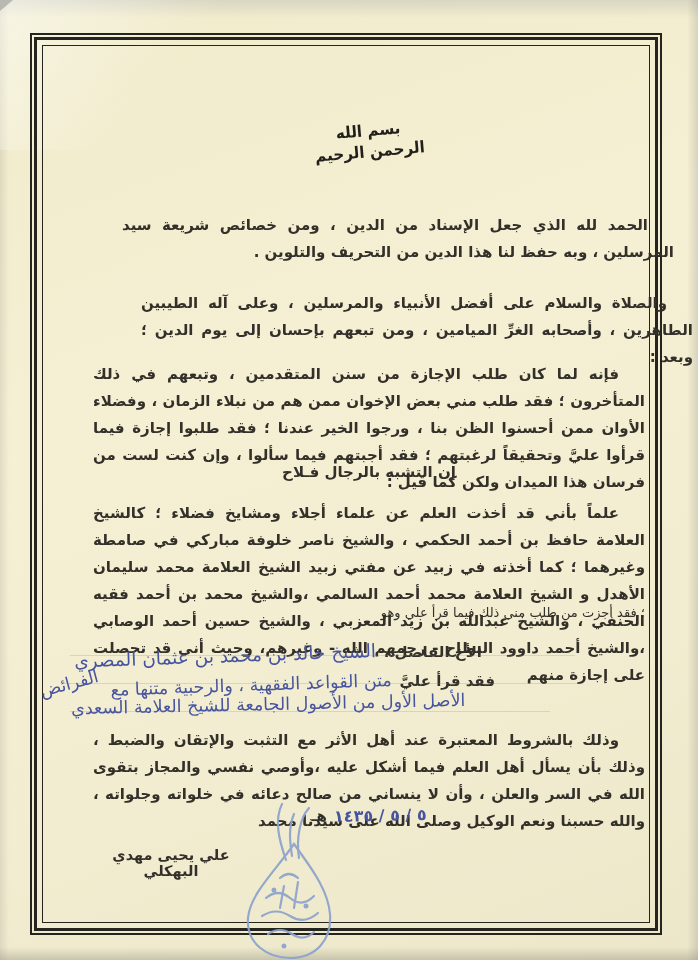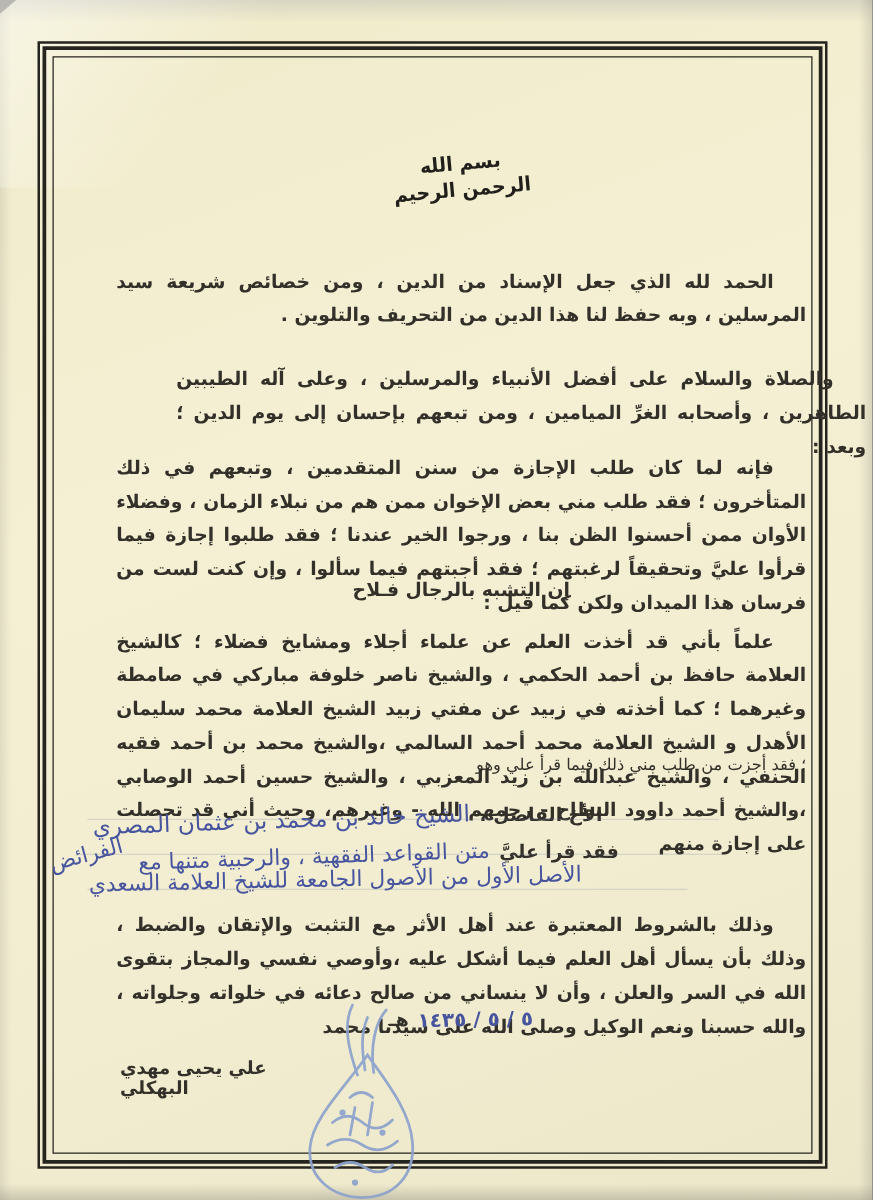--- a/index.html
+++ b/index.html
@@ -26,21 +26,21 @@
   .frame-mid{position:absolute;inset:2px;border:3px solid #26241e;}
   .frame-inner{position:absolute;inset:5px;border:1px solid #26241e;}
   
   .blk{position:absolute;left:93px;width:552px;direction:rtl;}
   .print{font-weight:bold;color:#33302a;font-size:15px;line-height:27px;
     text-align:justify;}
   .print p{margin:0;text-indent:26px;}
   .bismillah{position:absolute;top:120px;left:308px;width:122px;text-align:center;
     font-size:16px;line-height:21px;font-weight:bold;color:#211f1b;
     transform:rotate(-5deg) scaleX(.95);}
-  .p-hamdala{top:212px;}
+  .p-hamdala{top:212px;margin-left:29px;}
   .p-salat{top:290px;margin-left:48px;}
   .p-preamble{top:361px;}
   .verse{top:463px;display:flex;justify-content:center;gap:30px;
     font-weight:bold;font-size:15px;color:#33302a;}
   .p-scholars{top:500px;}
   .grant-line{top:605px;font-weight:normal;font-size:13px;color:#33302a;padding-right:0;}
   .grantee-line{top:630px;display:flex;align-items:baseline;padding-right:163px;box-sizing:border-box;}
   .works-line1{top:659px;display:flex;align-items:baseline;padding-right:150px;box-sizing:border-box;}
   .works-line2{top:688px;padding-right:180px;box-sizing:border-box;}
   .inline-label{font-weight:bold;font-size:15px;color:#33302a;white-space:nowrap;margin-left:8px;margin-top:13px;}
@@ -50,21 +50,21 @@
   .hw-tail{display:inline-block;transform:rotate(-13deg) translateY(-8px);margin-right:4px;}
   .guide{position:absolute;height:1px;background:rgba(115,125,165,.22);}
   .g1{top:655px;left:70px;width:505px;}
   .g2{top:683px;left:64px;width:515px;}
   .g3{top:711px;left:70px;width:480px;}
   .p-conditions{top:727px;}
   .date-line{top:806px;display:flex;justify-content:center;align-items:baseline;gap:7px;
     font-weight:bold;font-size:15px;color:#33302a;}
   .date-hw{color:#47549e;font-size:16px;font-weight:bold;letter-spacing:2px;
     display:inline-block;transform:rotate(-1deg);}
-  .signer{position:absolute;top:847px;left:96px;width:150px;text-align:left;
+  .signer{position:absolute;top:847px;left:96px;width:150px;text-align:center;
     font-weight:bold;font-size:14.5px;color:#33302a;direction:rtl;z-index:3;}
   .stamp{position:absolute;left:224px;top:798px;z-index:2;opacity:.92;}
 </style>
 </head>
 <body>
 
 <div class="page">
 
   <div class="edge-top"></div>
   <div class="edge-bottom"></div>

